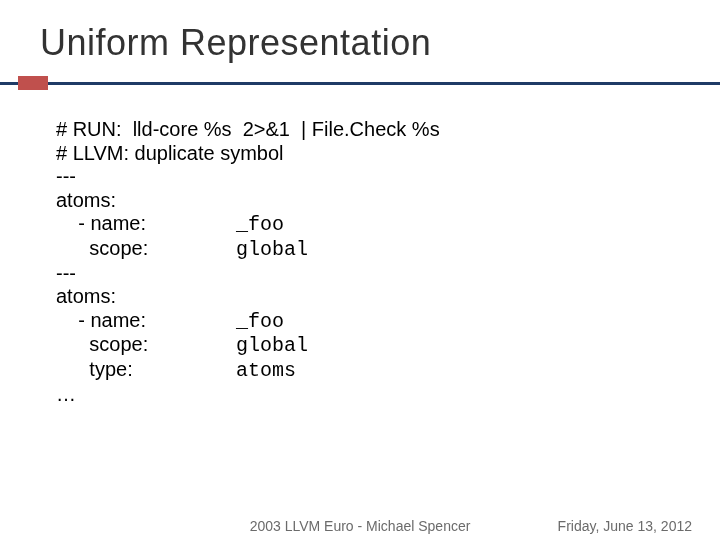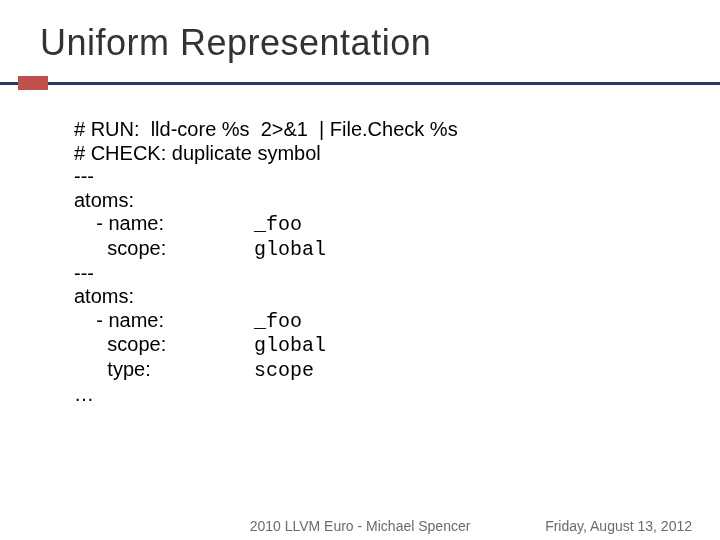--- a/index.html
+++ b/index.html
@@ -40,21 +40,20 @@
     top: 0;
     width: 30px;
     height: 14px;
     background: #c0504d;
   }
   .content {
     padding: 10px 0 0 56px;
     font-size: 20px;
     line-height: 1.18;
     font-family: Arial, Helvetica, sans-serif;
-    margin-left: 18px;
   }
   .row { white-space: pre; }
   .key { display: inline-block; }
   .val { display: inline-block; font-family: Liberation Mono, monospace; }
   .footer {
     position: absolute;
     bottom: 22px;
     left: 0; right: 0;
     font-size: 14px;
     color: #6b6b6b;
@@ -76,31 +75,31 @@
 
   <div class="title">Uniform Representation</div>
 
   <div class="rule-wrap">
     <div class="rule-line"></div>
     <div class="rule-accent"></div>
   </div>
 
   <div class="content">
     <div class="row"># RUN:  lld-core %s  2&gt;&amp;1  | File.Check %s</div>
-    <div class="row"># CHECK: duplicate symbol</div>
+    <div class="row"># LLVM: duplicate symbol</div>
     <div class="row">---</div>
     <div class="row">atoms:</div>
     <div class="row"><span class="key" style="width:180px">    - name:</span><span class="val">_foo</span></div>
     <div class="row"><span class="key" style="width:180px">      scope:</span><span class="val">global</span></div>
     <div class="row">---</div>
     <div class="row">atoms:</div>
     <div class="row"><span class="key" style="width:180px">    - name:</span><span class="val">_foo</span></div>
     <div class="row"><span class="key" style="width:180px">      scope:</span><span class="val">global</span></div>
-    <div class="row"><span class="key" style="width:180px">      type:</span><span class="val">scope</span></div>
+    <div class="row"><span class="key" style="width:180px">      type:</span><span class="val">atoms</span></div>
     <div class="row">…</div>
   </div>
 
   <div class="footer">
-    <span class="footer-center">2010 LLVM Euro - Michael Spencer</span>
-    <span class="footer-right">Friday, August 13, 2012</span>
+    <span class="footer-center">2003 LLVM Euro - Michael Spencer</span>
+    <span class="footer-right">Friday, June 13, 2012</span>
   </div>
 
 </div>
 
 </body></html>

